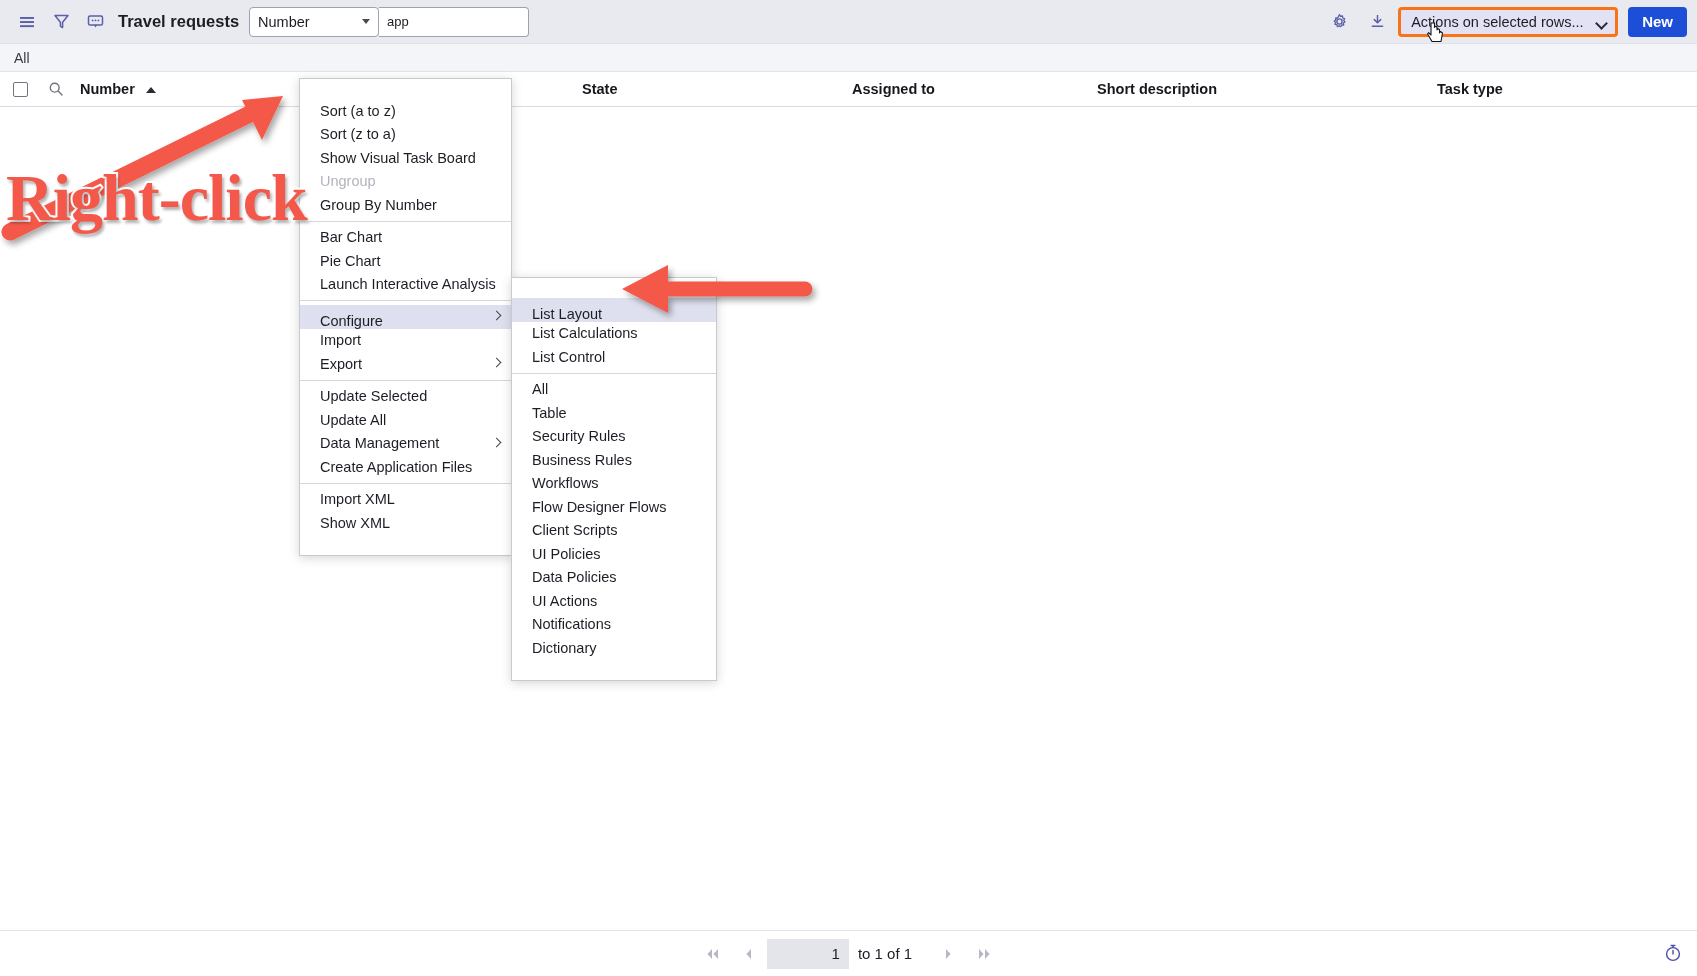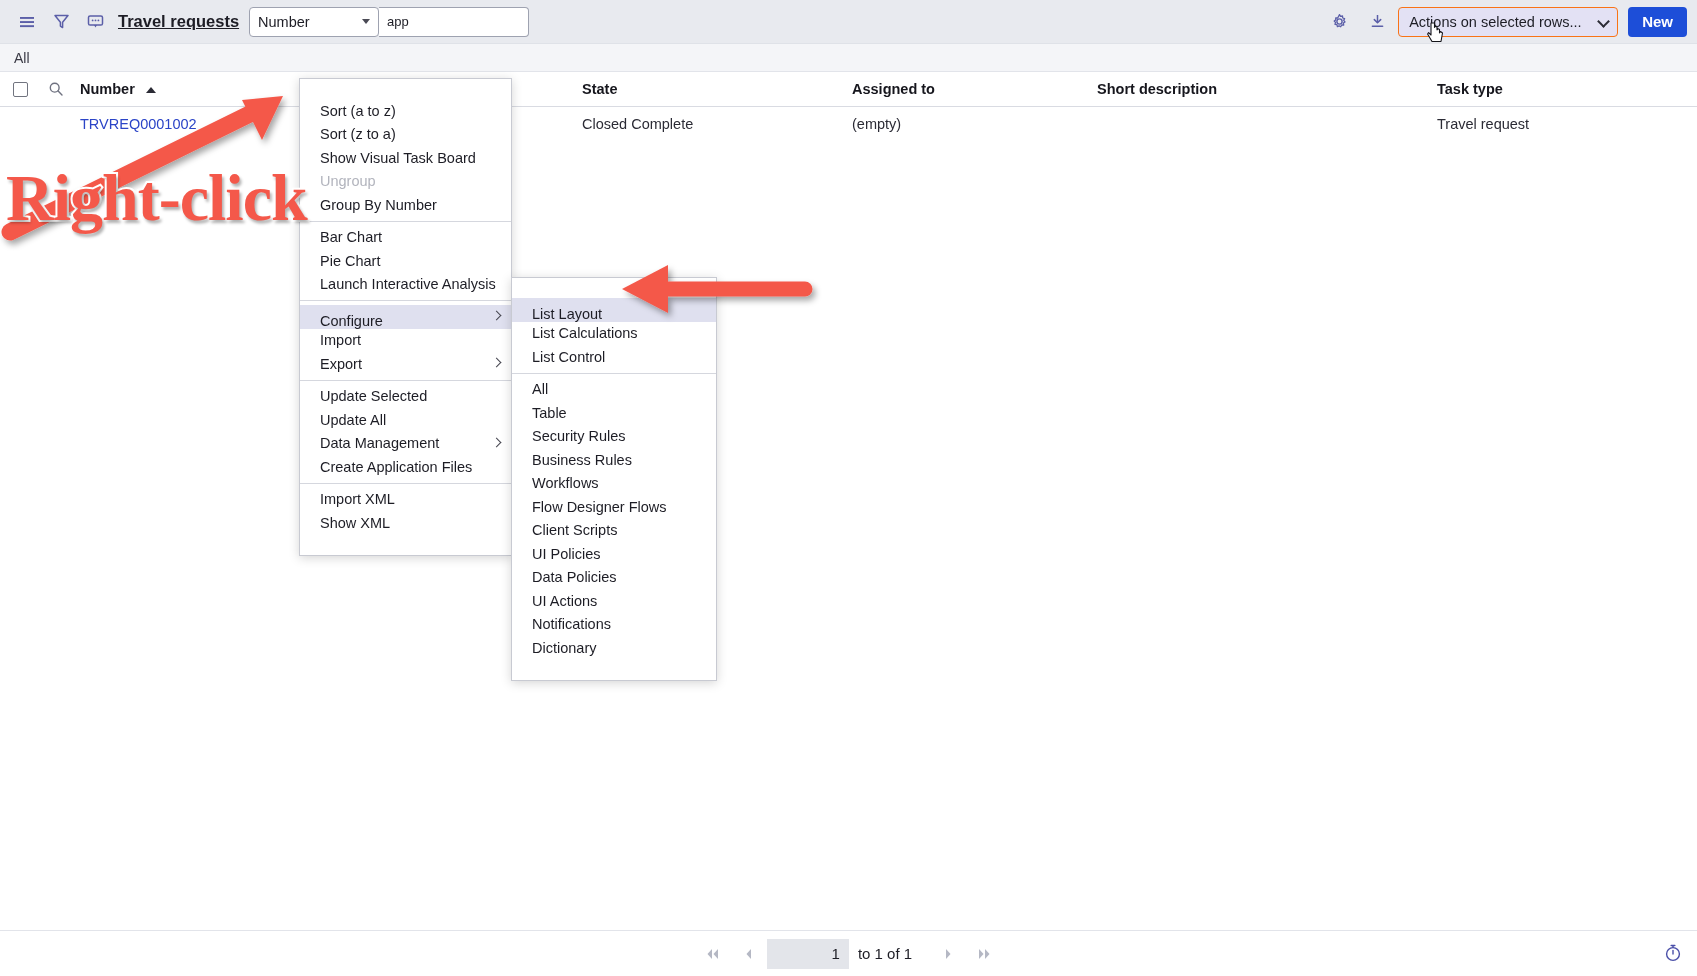--- a/index.html
+++ b/index.html
@@ -33,21 +33,20 @@
     flex: 0 0 auto;
   }
   .tb-icon svg { display: block; }
   .tb-title {
     font-size: 16.5px;
     font-weight: 700;
     color: #1d1d25;
     margin-left: 6px;
     margin-right: 10px;
     white-space: nowrap;
-    text-decoration: underline;
   }
   .tb-select {
     height: 30px;
     width: 130px;
     border: 1px solid #9ea2b0;
     border-radius: 4px;
     background: #ffffff;
     display: flex; align-items: center;
     padding: 0 8px;
     font-size: 14.5px;
@@ -73,21 +72,21 @@
     padding: 0 8px;
     font-size: 13px;
     color: #1d1d25;
   }
   .tb-spacer { flex: 1 1 auto; }
   .tb-right { display: flex; align-items: center; gap: 4px; }
   .actions-select {
     position: relative;
     height: 30px;
     width: 220px;
-    border: 1px solid #f97316;
+    border: 3px solid #f97316;
     border-radius: 4px;
     background: #e3e1f4;
     display: flex; align-items: center;
     padding: 0 26px 0 10px;
     font-size: 14.5px;
     color: #1d1d25;
     cursor: pointer;
     white-space: nowrap;
   }
   .actions-select .chev {
@@ -362,31 +361,20 @@
     <div class="c-number col">
       <span>Number</span>
       <span class="sort-caret"></span>
     </div>
     <div class="c-state col">State</div>
     <div class="c-assigned col">Assigned to</div>
     <div class="c-short col">Short description</div>
     <div class="c-task col">Task type</div>
   </div>
 
-  <div class="list-row">
-    <div class="c-check"></div>
-    <div class="c-search"></div>
-    <div class="c-number">
-      <a class="row-link" href="#">TRVREQ0001002</a>
-    </div>
-    <div class="c-state cell">Closed Complete</div>
-    <div class="c-assigned cell">(empty)</div>
-    <div class="c-short cell"></div>
-    <div class="c-task cell">Travel request</div>
-  </div>
 
   <div class="menu" id="ctx-menu">
     <div class="mi">Sort (a to z)</div>
     <div class="mi">Sort (z to a)</div>
     <div class="mi">Show Visual Task Board</div>
     <div class="mi disabled">Ungroup</div>
     <div class="mi">Group By Number</div>
     <div class="msep"></div>
     <div class="mi">Bar Chart</div>
     <div class="mi">Pie Chart</div>

